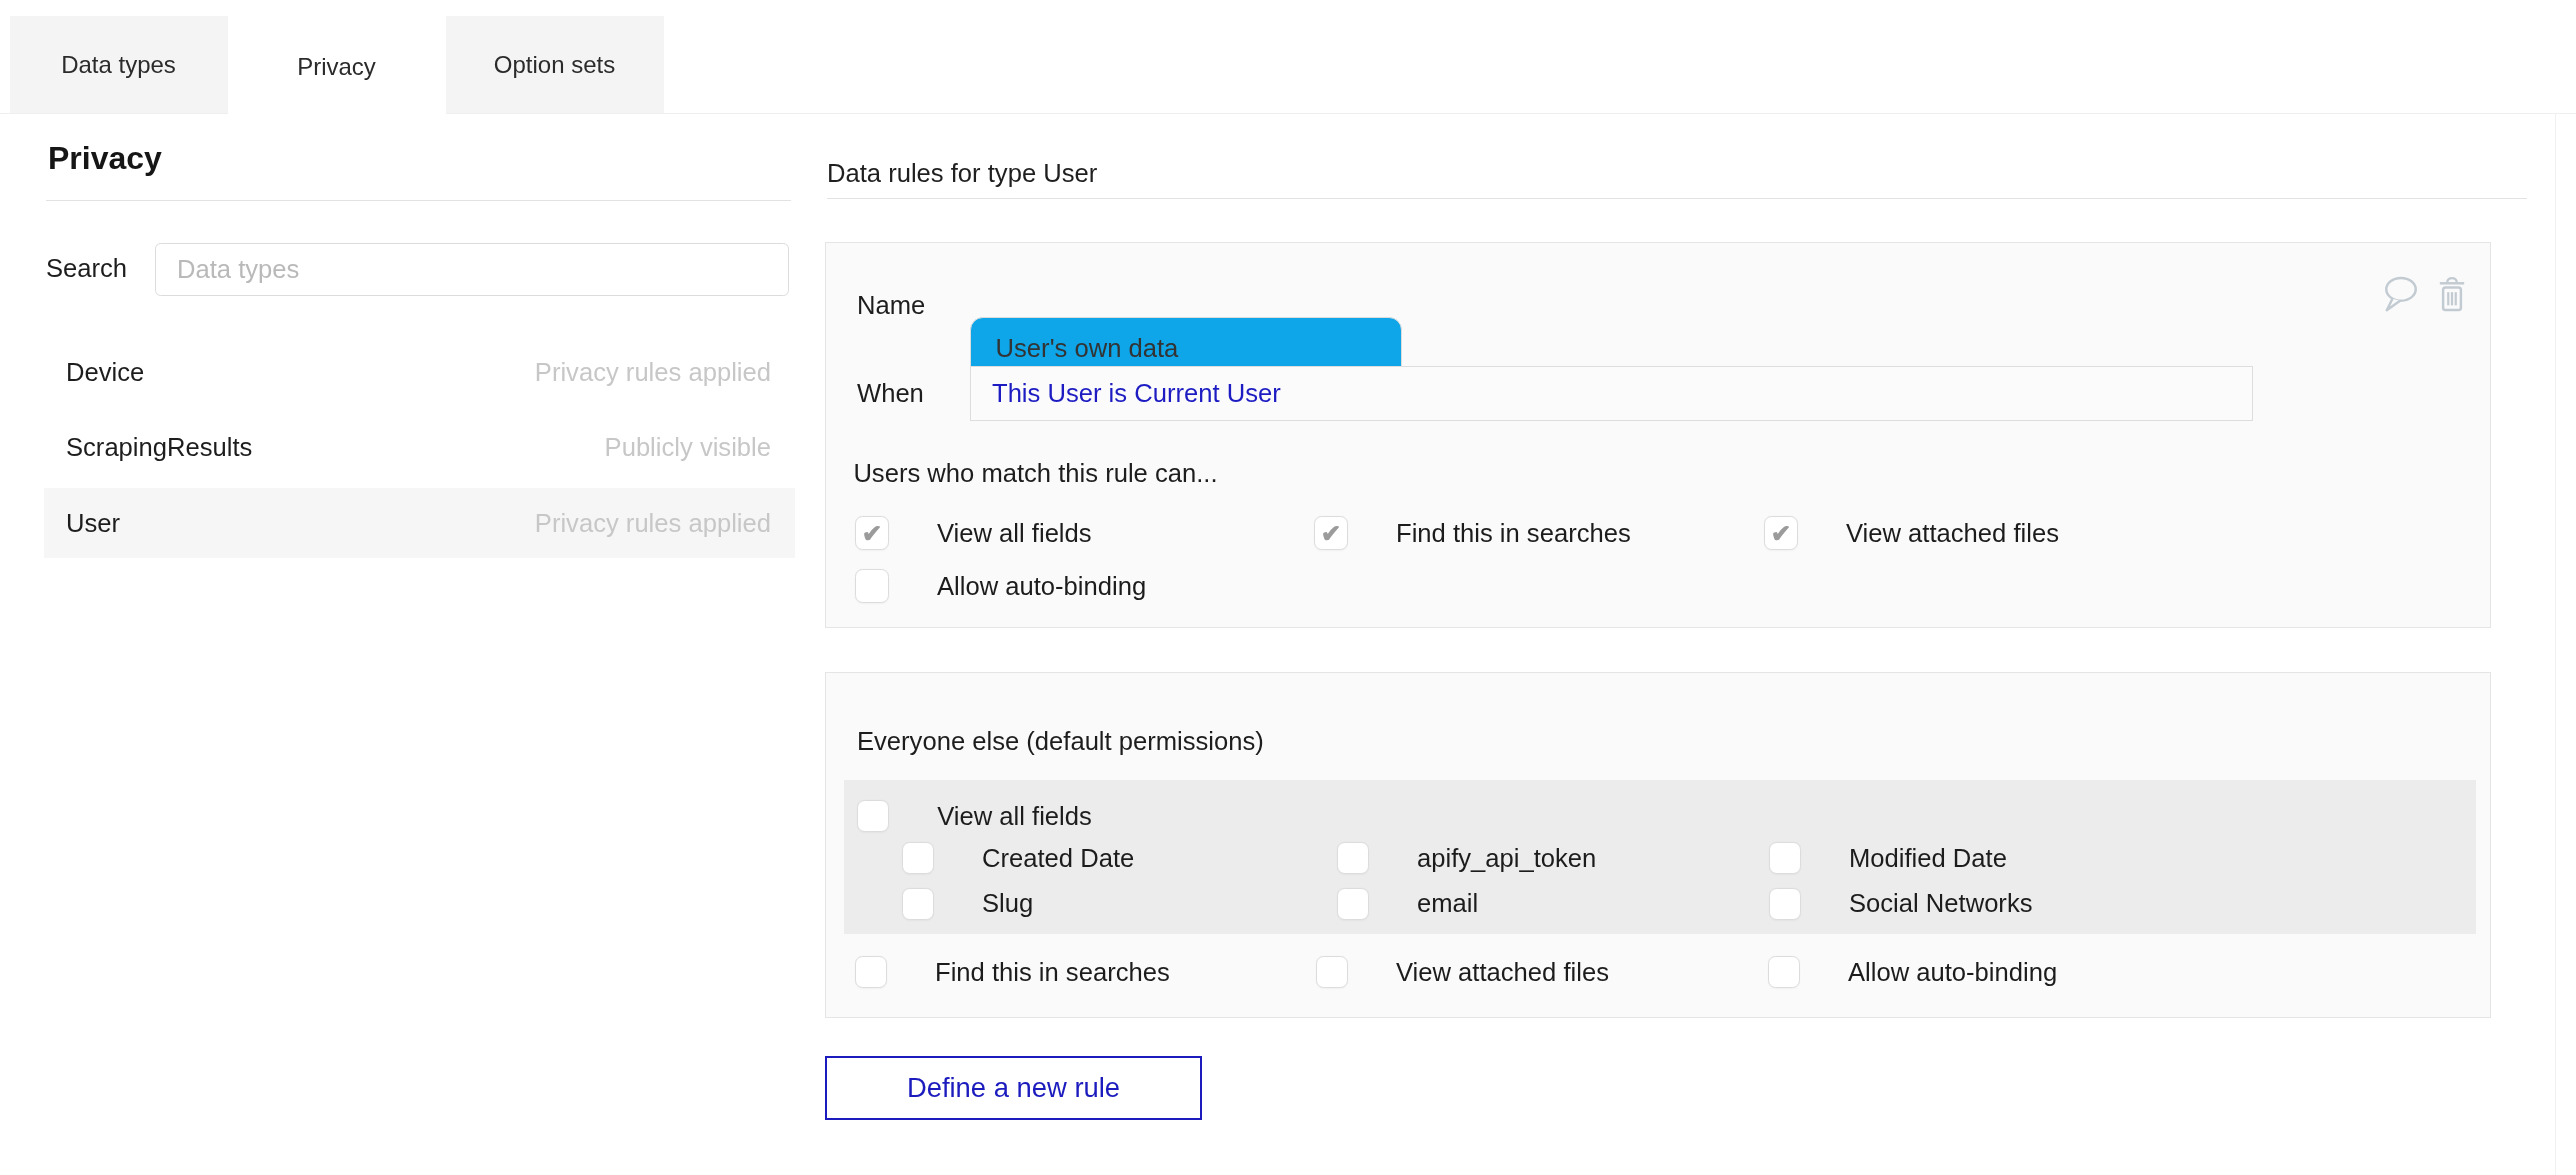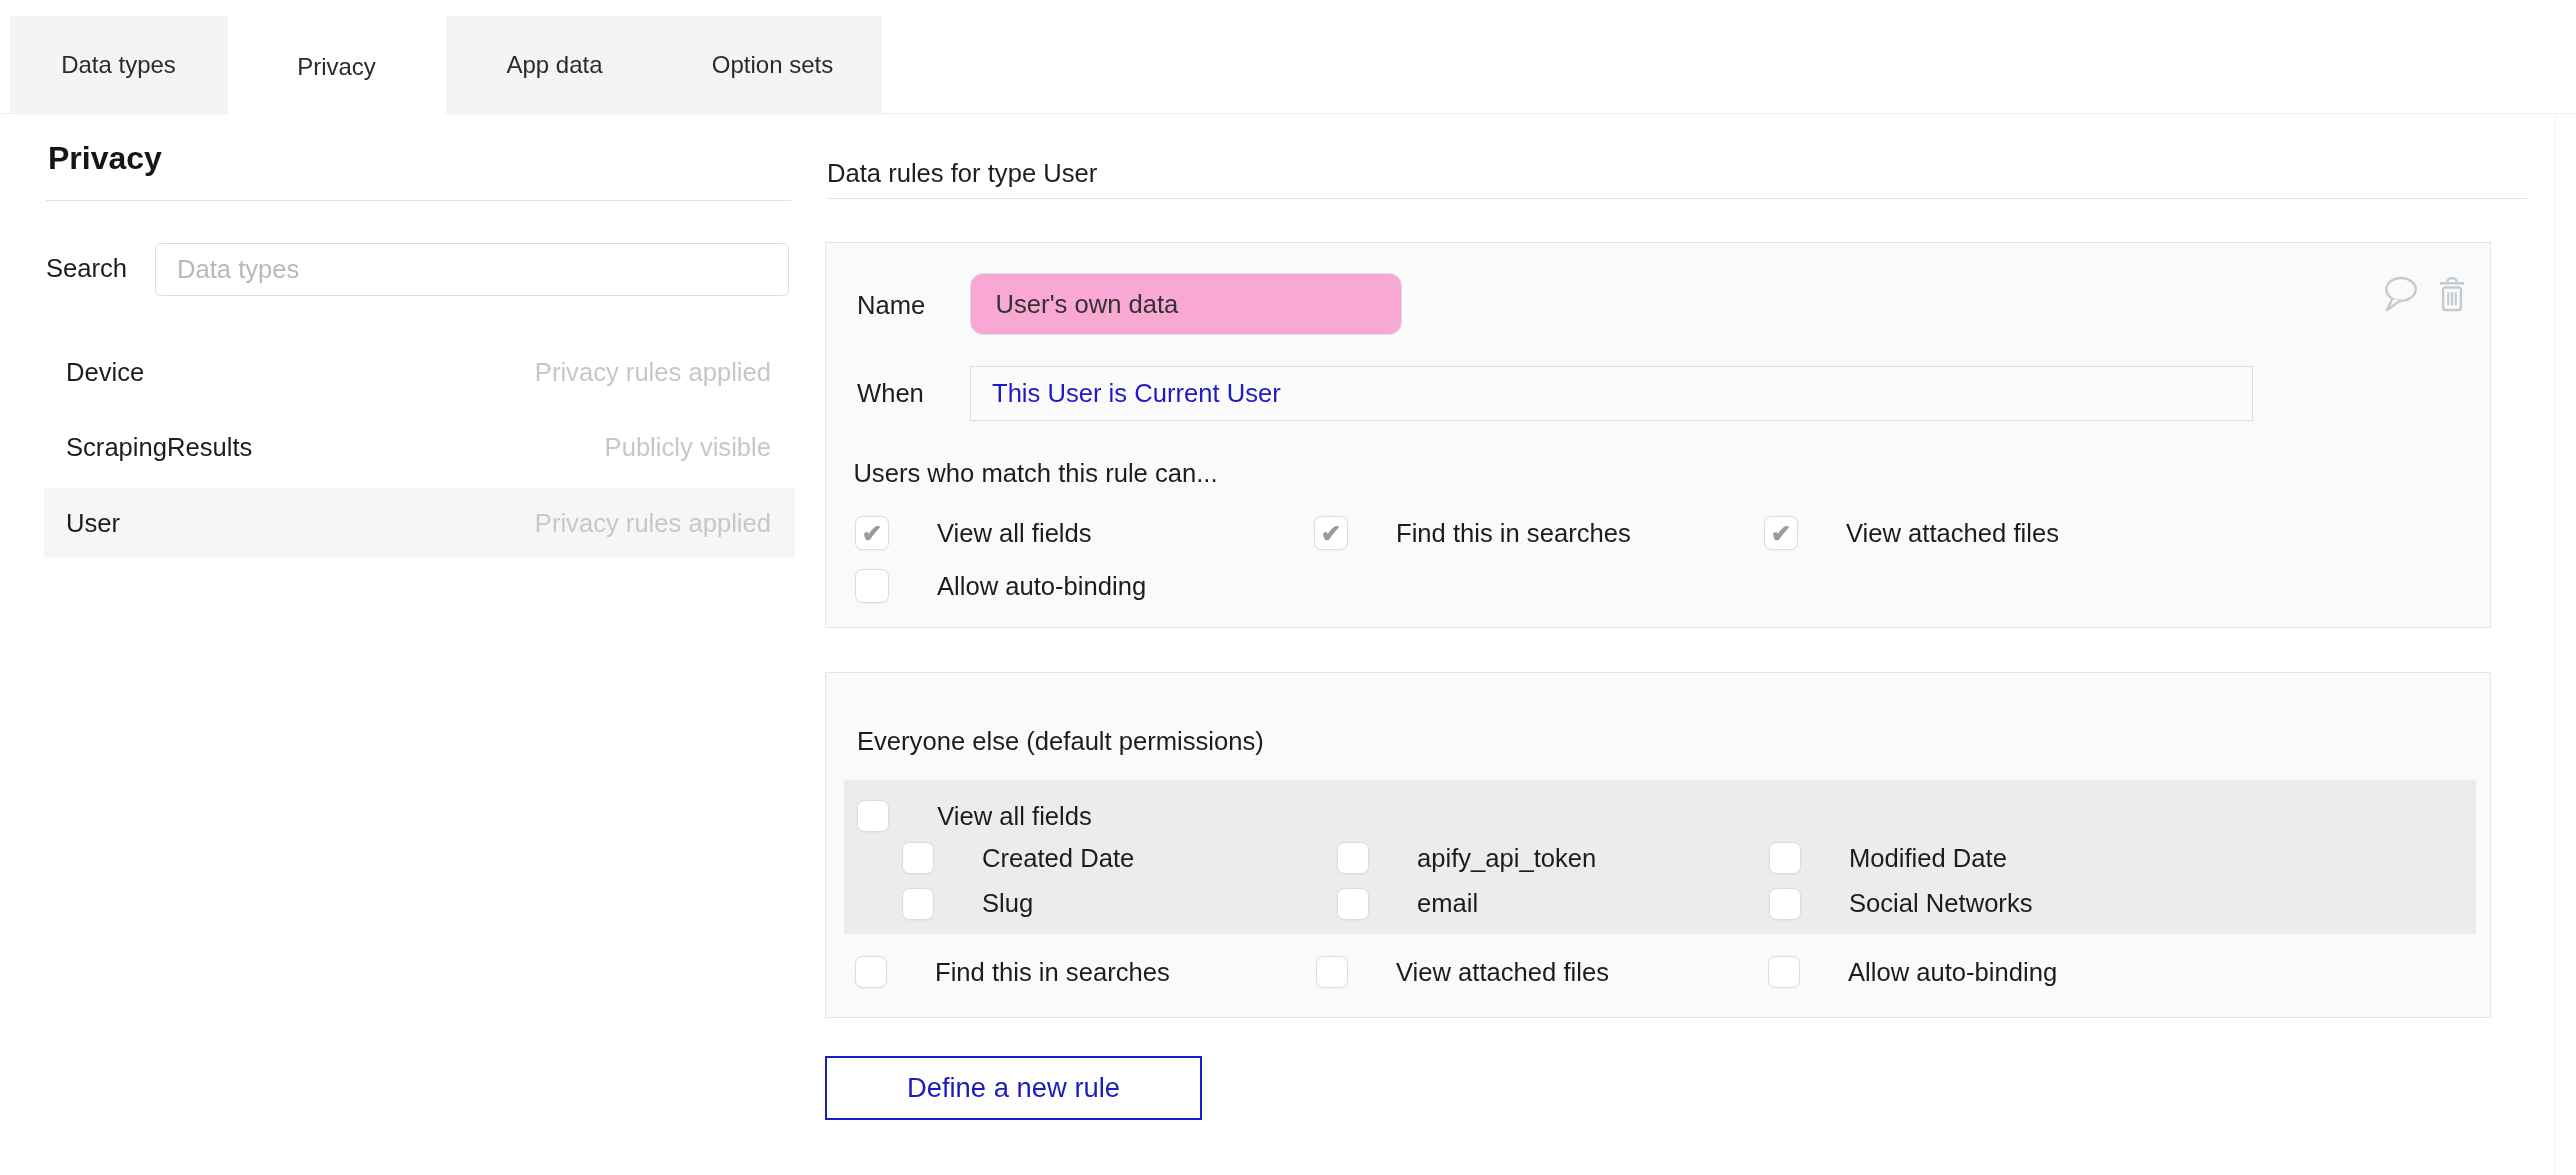--- a/index.html
+++ b/index.html
@@ -39,23 +39,23 @@
   
   .main-heading { position:absolute; left:827px; top:159px; font-size:25.6px; color:#1f1f1f; }
   .main-divider { position:absolute; left:827px; top:198px; width:1700px; border-top:1.9px solid #e3e3e3; }
 
   .panel { position:absolute; left:825px; width:1666px; background:#fafafa;
            border:1.9px solid #e5e5e5; }
   .panel.rule { top:242px; height:386px; }
   .panel.default { top:672px; height:346px; }
 
   .field-label { position:absolute; font-size:25.6px; color:#1d1d1d; }
-  .text-input { position:absolute; background:#f9a8d4; border:1.9px solid #dcdcdc; border-radius:13px;
+  .text-input { position:absolute; background:#0ea5e9; border:1.9px solid #dcdcdc; border-radius:13px;
                 font-family:"Liberation Sans", sans-serif; font-size:25.6px; color:#333;
-                padding:0 24.6px; outline:none; }
+                padding:0 24.6px; outline:none;margin-top:44px; }
   .when-box { position:absolute; left:144px; top:123px; width:1283px; height:55px;
               border:1.9px solid #dddddd; background:#fbfbfb; display:flex; align-items:center;
               padding:0 21px; font-size:25.6px; color:#1c1cc2; cursor:pointer; }
   .intro-text { position:absolute; left:27.4px; top:452px; font-size:25.6px; color:#1d1d1d; }
 
   .icon-group { position:absolute; right:23px; top:32px; display:flex; align-items:center; gap:17px; }
   .icon-btn { cursor:pointer; display:block; }
 
   .perm-grid { position:absolute; display:grid; }
   .perm-grid.rule-grid { left:29px; top:271px; grid-template-columns:459px 450px auto; row-gap:15px; }
@@ -81,21 +81,20 @@
 </style>
 </head>
 <body>
 
 <div class="stage">
 
   <div class="header">
     <div class="tabbar">
       <div class="tab">Data types</div>
       <div class="tab active">Privacy</div>
-      <div class="tab">App data</div>
       <div class="tab">Option sets</div>
     </div>
   </div>
   <div class="right-edge"></div>
 
   <div class="sidebar-title">Privacy</div>
   <div class="sidebar-divider"></div>
   <div class="search-label">Search</div>
   <input class="search-input" type="text" placeholder="Data types" style="">
 

